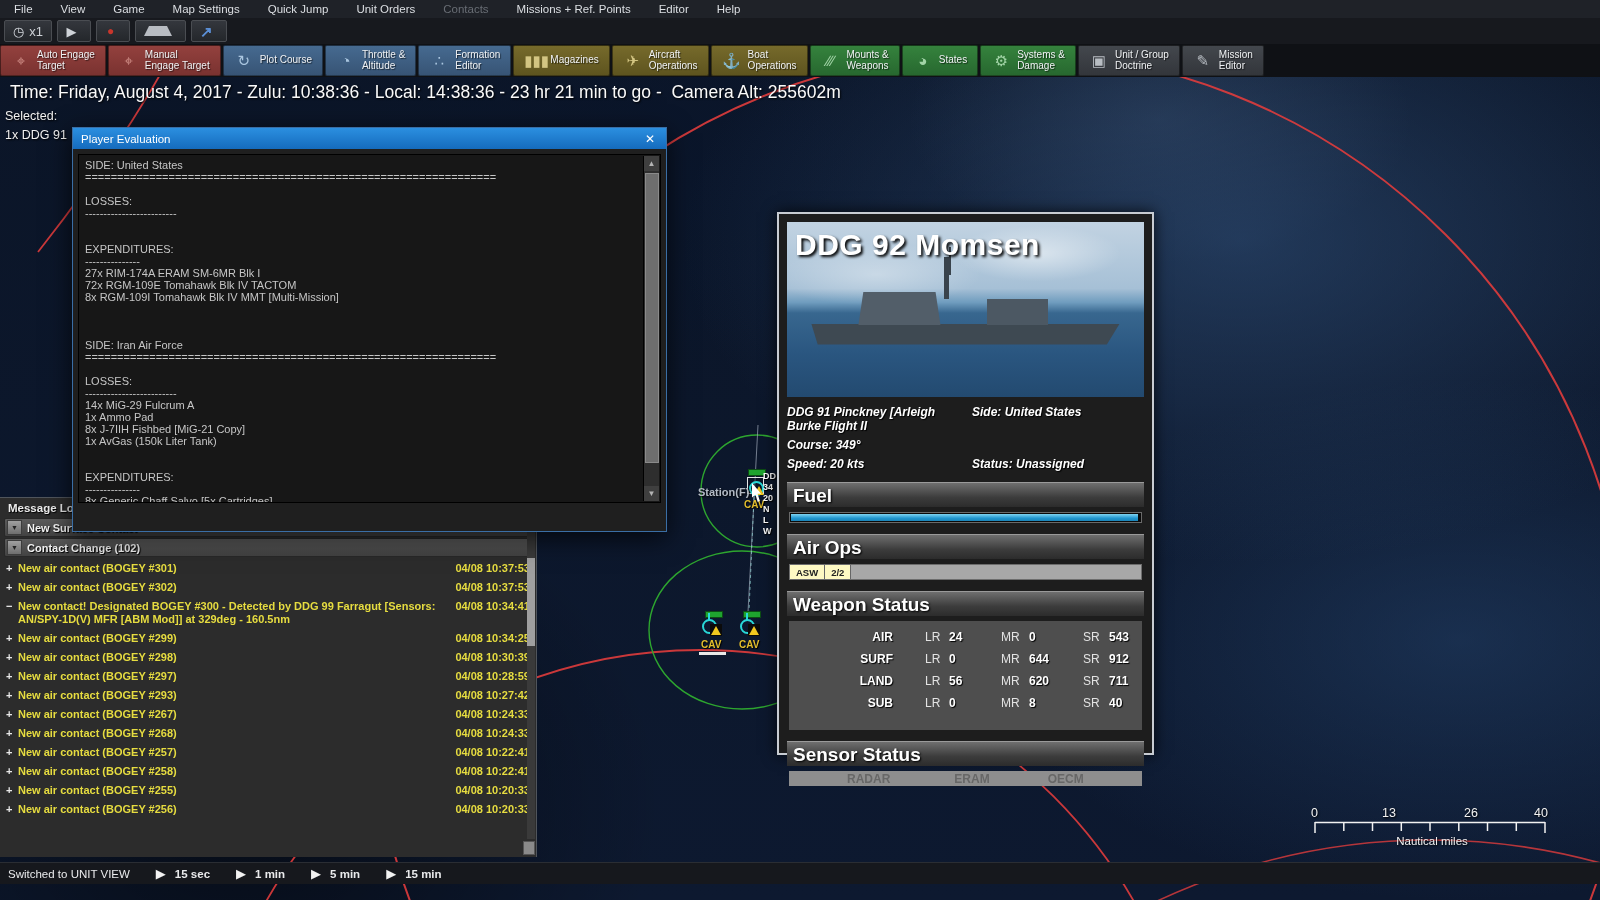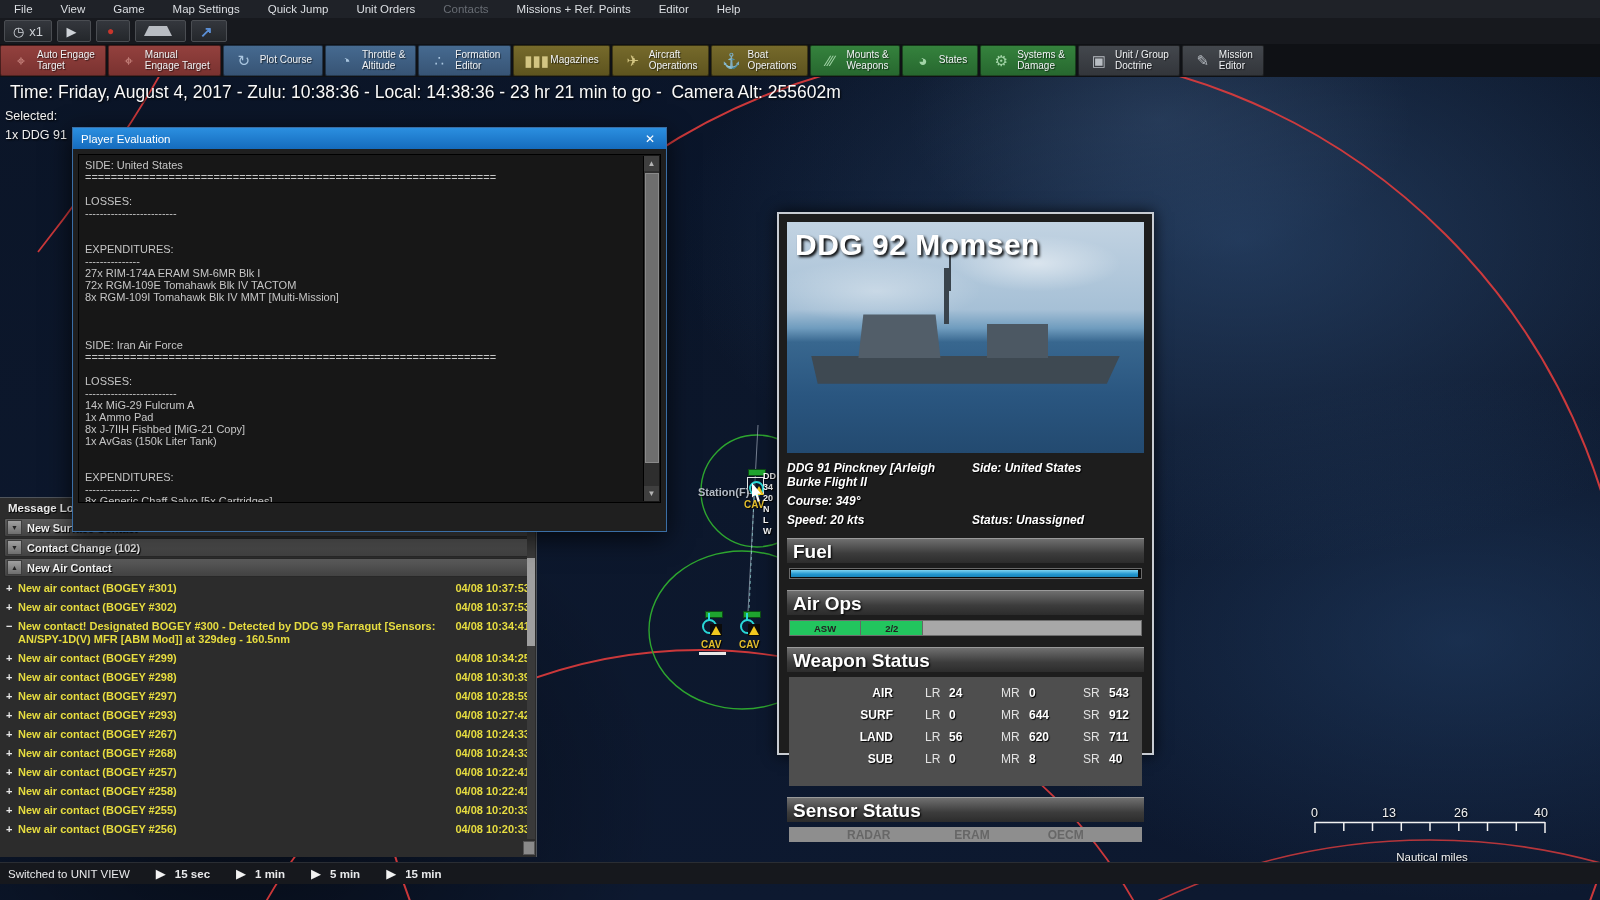--- a/index.html
+++ b/index.html
@@ -75,40 +75,40 @@
   .ev-text{position:absolute;left:0;top:0;right:16px;bottom:0;padding:4px 6px;overflow:hidden;}
   .ev-line{font-size:11px;line-height:12px;min-height:12px;color:#c6c6c6;white-space:pre;}
   .dlg-scroll{position:absolute;top:1px;right:1px;bottom:1px;width:15px;background:#2e2e2e;border-left:1px solid #000;}
   .scr-btn{position:absolute;left:0;width:15px;height:15px;background:#3f3f3f;color:#b5b5b5;font-size:8px;display:flex;align-items:center;justify-content:center;}
   .scr-up{top:0;} .scr-down{bottom:0;}
   .scr-thumb{position:absolute;left:1px;top:17px;width:12px;height:288px;background:#6e6e6e;border:1px solid #8a8a8a;}
 
   
   .unit-panel{position:absolute;left:777px;top:212px;width:377px;height:543px;z-index:5;background:#1d1d1d;
     border:2px solid #c8ccd2;box-shadow:0 0 14px rgba(0,0,0,.8);box-sizing:border-box;padding:8px;}
-  .photo{position:relative;height:231px;overflow:hidden;background:
+  .photo{position:relative;height:175px;overflow:hidden;background:
     radial-gradient(120px 40px at 70% 18%, rgba(255,255,255,.5), transparent 70%),
     radial-gradient(150px 45px at 25% 30%, rgba(255,255,255,.35), transparent 70%),
     linear-gradient(#c2d3e2 0%,#a6c0d6 38%,#6f9cbe 46%,#38678f 52%,#2a5680 75%,#234a70 100%);}
   .ship-hull{position:absolute;left:5%;bottom:30%;width:90%;height:12%;background:#3e4952;clip-path:polygon(2% 0,98% 0,94% 100%,4% 100%);}
   .ship-sup1{position:absolute;left:20%;bottom:41%;width:23%;height:19%;background:#525e69;clip-path:polygon(0 100%,6% 0,94% 0,100% 100%);}
   .ship-sup2{position:absolute;left:56%;bottom:41%;width:17%;height:15%;background:#4c5863;}
   .ship-mast{position:absolute;left:44%;bottom:56%;width:5px;height:24%;background:#39434c;}
   .ship-ant{position:absolute;left:45.5%;bottom:70%;width:2px;height:16%;background:#39434c;}
   .panel-title{position:absolute;left:8px;top:6px;font-size:30px;font-weight:bold;color:#fff;letter-spacing:.5px;text-shadow:2px 2px 3px #000;}
   .info{margin-top:8px;color:#fff;font-size:12px;font-weight:bold;text-shadow:1px 1px 1px #000;}
   .info-row{display:flex;margin-top:5px;font-style:italic;}
   .info-row .grow{flex:1;}
   .info-right{width:172px;}
   .sec-hdr{margin-top:11px;height:25px;background:linear-gradient(#6f6f6f,#3c3c3c 60%,#2c2c2c);border-top:1px solid #9a9a9a;
     color:#fff;font-size:19px;font-weight:bold;padding:0 6px;line-height:25px;text-shadow:1px 1px 2px #000;box-sizing:border-box;}
   .fuel-bar{margin:5px 2px 0;height:9px;background:#0a0a0a;border:1px solid #6a6a6a;box-sizing:content-box;}
   .fuel-fill{height:7px;margin:1px;background:linear-gradient(#7fd4f2,#2196cf 60%,#1b84b8);}
   .airops-strip{margin:5px 2px 0;height:14px;background:#a8a8a8;border:1px solid #6d6d6d;display:flex;align-items:stretch;font-size:9.5px;font-weight:bold;color:#222;}
-  .ao-box{padding:0 24px;border-right:1px solid #666;display:flex;align-items:center;background:#22c55e;}
+  .ao-box{padding:0 6px;border-right:1px solid #666;display:flex;align-items:center;background:#fef9c3;}
   .weapon-table{margin:5px 2px 0;background:#4e4e4e;padding:5px 0 16px;}
   .w-row{display:grid;grid-template-columns:104px 30px 26px 50px 30px 52px 28px 1fr;align-items:center;height:22px;font-size:12px;color:#fff;}
   .w-cat{text-align:right;font-weight:bold;text-shadow:1px 1px 1px #000;}
   .w-lbl{color:#e3e3e3;text-align:left;padding-left:2px;}
   .w-val{font-weight:bold;text-shadow:1px 1px 1px #000;}
   .sensor-strip{margin:5px 2px 0;height:15px;background:#8e8e8e;display:flex;align-items:center;font-size:12px;font-weight:bold;color:#676767;}
   .sensor-strip span:nth-child(1){margin-left:58px;} .sensor-strip span:nth-child(2){margin-left:64px;} .sensor-strip span:nth-child(3){margin-left:58px;}
 
   
   .msglog{position:absolute;left:0;top:497px;width:537px;height:360px;background:#2c2c2c;z-index:4;
@@ -133,21 +133,21 @@
   .bb-status{margin-left:8px;}
   .bb-group{display:flex;align-items:center;margin-left:26px;}
   .bb-arrow{font-size:13px;color:#f2f2f2;}
   .bb-label{margin-left:9px;font-weight:bold;}
 
   
   .scalebar{position:absolute;left:1306px;top:806px;width:252px;z-index:3;color:#f2f2f2;text-shadow:1px 1px 2px #000;}
   .sc-nums{position:relative;height:15px;font-size:12.5px;}
   .sc-nums span{position:absolute;top:0;}
   .sc-ruler{display:block;}
-  .sc-unit{text-align:center;font-size:11.5px;margin-top:16px;}
+  .sc-unit{text-align:center;font-size:11.5px;margin-top:0px;}
 </style>
 </head>
 <body>
 
 <div class="map">
   <svg class="rings" width="1600" height="900" viewBox="0 0 1600 900">
     <circle cx="1000" cy="680" r="630" fill="none" stroke="#e03c3c" stroke-width="2" opacity="0.9"></circle>
     <circle cx="1430" cy="1480" r="640" fill="none" stroke="#e03c3c" stroke-width="1.6" opacity="0.8"></circle>
     <circle cx="700" cy="1150" r="500" fill="none" stroke="#e03c3c" stroke-width="1.8" opacity="0.9"></circle>
     <path d="M205,-12 Q150,110 38,252" fill="none" stroke="#e03c3c" stroke-width="1.8" opacity="0.9"></path>
@@ -463,24 +463,20 @@
       <div class="ml-group">
         <span class="ml-gbtn">▼</span>
         <span class="ml-glabel">New Surface Contact</span>
       </div>
 
       <div class="ml-group">
         <span class="ml-gbtn">▼</span>
         <span class="ml-glabel">Contact Change (102)</span>
       </div>
 
-      <div class="ml-group">
-        <span class="ml-gbtn">▲</span>
-        <span class="ml-glabel">New Air Contact</span>
-      </div>
     </div>
   <div class="ml-entries">
 
       <div class="ml-entry">
         <span class="ml-prefix">+</span>
         <span class="ml-text">New air contact (BOGEY #301)</span>
         <span class="ml-time">04/08 10:37:53</span>
       </div>
 
       <div class="ml-entry">
@@ -584,21 +580,21 @@
         <span class="bb-arrow">▶</span>
         <span class="bb-label">15 min</span>
       </span>
     </span>
 </div>
 
 <div class="scalebar">
   <div class="sc-nums">
     <span style="left:5px">0</span>
     <span style="left:76px">13</span>
-    <span style="left:148px">26</span>
+    <span style="left:158px">26</span>
     <span style="left:228px">40</span>
   </div>
   <svg class="sc-ruler" width="252" height="14" viewBox="0 0 252 14">
     <line x1="9" y1="1.5" x2="239" y2="1.5" stroke="#f2f2f2" stroke-width="1.5"></line>
     <g stroke="#f2f2f2" stroke-width="1.5">
       <line x1="9" y1="1" x2="9" y2="12"></line>
         <line x1="37.8" y1="1" x2="37.8" y2="10"></line>
       <line x1="66.5" y1="1" x2="66.5" y2="10"></line>
         <line x1="95.3" y1="1" x2="95.3" y2="10"></line>
       <line x1="124" y1="1" x2="124" y2="10"></line>

